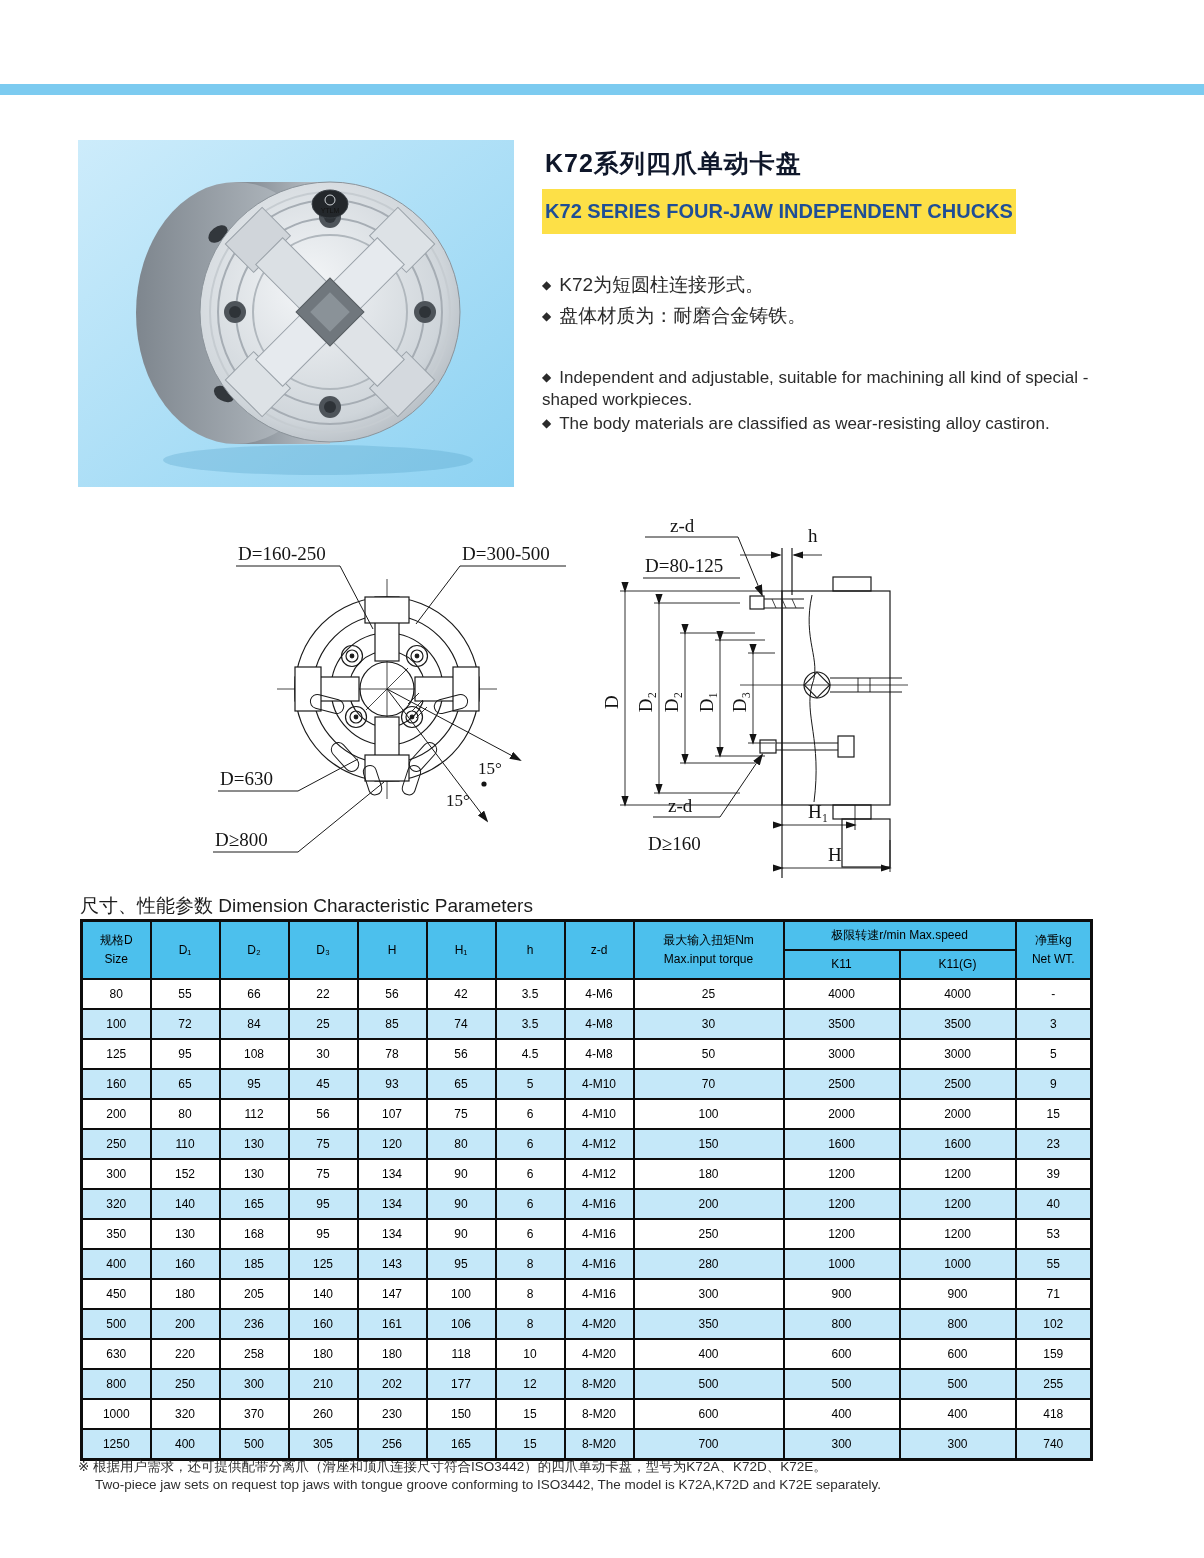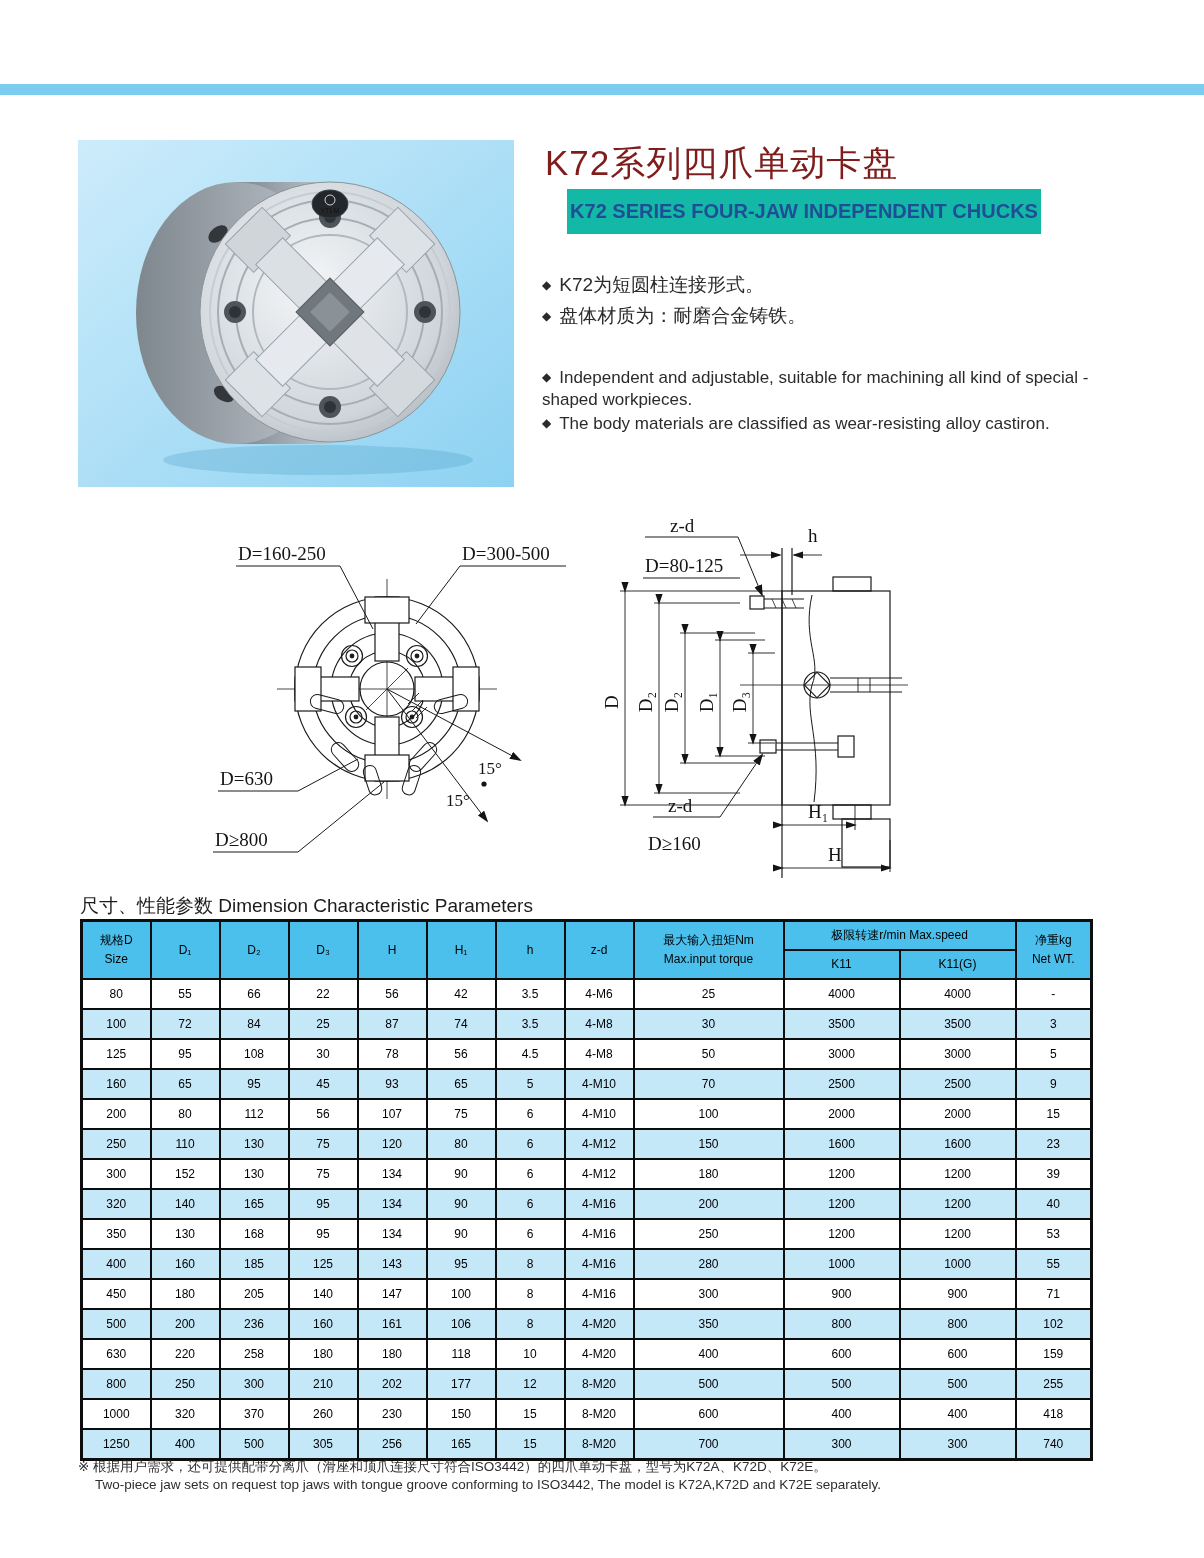--- a/index.html
+++ b/index.html
@@ -5,24 +5,24 @@
   html,body{margin:0;padding:0;background:#e9e9e9;}
   .page{
     position:relative;width:1204px;height:1558px;background:#ffffff;
     font-family:"Liberation Sans","DejaVu Sans",sans-serif;color:#262626;
     margin:0 auto;overflow:hidden;
   }
   .topbar{position:absolute;left:0;top:84px;width:1204px;height:11px;background:#7ccbf0;}
   .photo{position:absolute;left:78px;top:140px;width:436px;height:347px;}
   .title-cn{
     position:absolute;left:545px;top:140px;width:560px;height:46px;
-    font-size:35px;font-weight:normal;color:#7f1d1d;letter-spacing:1px;line-height:46px;
+    font-size:25px;font-weight:bold;color:#0f172a;letter-spacing:1px;line-height:46px;
   }
   .banner{
-    position:absolute;left:567px;top:189px;width:474px;height:45px;background:#14b8a6;
+    position:absolute;left:542px;top:189px;width:474px;height:45px;background:#fde047;
     display:flex;align-items:center;justify-content:center;
   }
   .banner span{font-size:20px;font-weight:bold;color:#1f4e96;}
   .feat-cn{position:absolute;left:542px;top:272px;width:560px;font-size:19px;line-height:26px;color:#2b2b2b;}
   .feat-en{position:absolute;left:542px;top:366px;width:556px;font-size:17px;line-height:22px;color:#2b2b2b;}
   .feat-cn ul,.feat-en ul{list-style:none;margin:0;padding:0;}
   .feat-cn li{margin-bottom:5px;}
   .feat-en li{margin-bottom:1px;}
   .blt{font-size:12px;vertical-align:2px;margin-right:8px;color:#2b2b2b;}
   .dwg{position:absolute;}
@@ -357,21 +357,21 @@
           <td>25</td>
           <td>4000</td>
           <td>4000</td>
           <td>-</td>
         </tr>
         <tr class="alt">
           <td>100</td>
           <td>72</td>
           <td>84</td>
           <td>25</td>
-          <td>87</td>
+          <td>85</td>
           <td>74</td>
           <td>3.5</td>
           <td>4-M8</td>
           <td>30</td>
           <td>3500</td>
           <td>3500</td>
           <td>3</td>
         </tr>
         <tr>
           <td>125</td>

